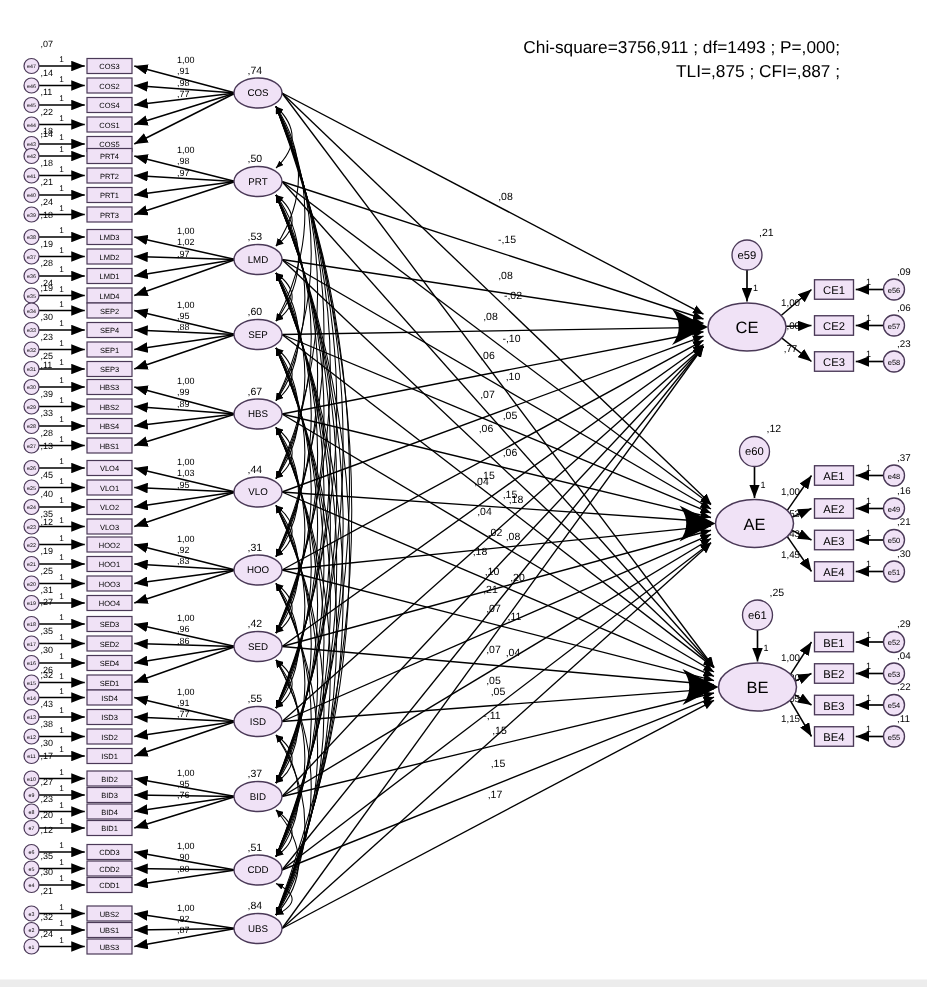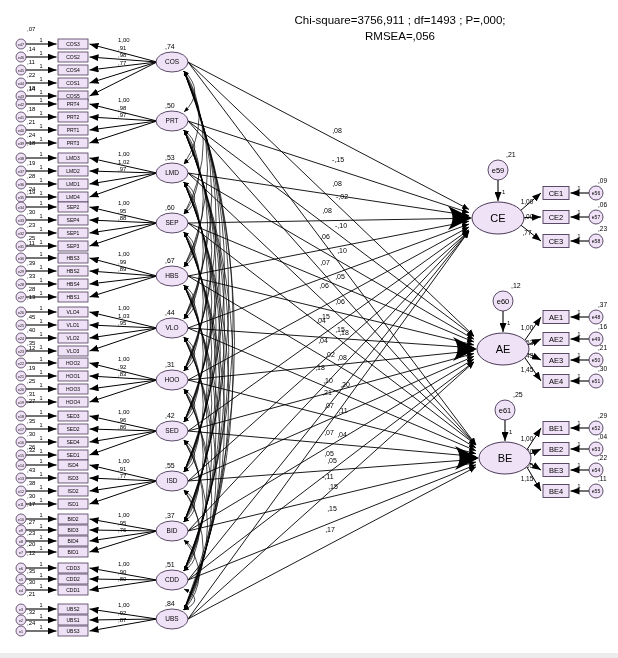--- a/index.html
+++ b/index.html
@@ -1,31 +1,31 @@
 <!DOCTYPE html>
 <html><head>
 <meta charset="utf-8">
 <style>
   html,body{margin:0;padding:0;background:#fff;}
   #stage{position:relative;width:618px;height:658px;background:#ffffff;overflow:hidden;
          font-family:"Liberation Sans", sans-serif;}
-  #fit-stats{position:absolute;left:240px;top:12px;width:320px;text-align:center;
+  #fit-stats{position:absolute;left:240px;top:24px;width:320px;text-align:right;
              font-size:11.5px;line-height:1.4;color:#000;}
   #fit-stats span{display:block;}
   svg{position:absolute;left:0;top:0;}
   svg text{font-family:"Liberation Sans", sans-serif;fill:#000;}
   #bottom-edge{position:absolute;left:0;bottom:0;width:618px;height:5px;background:#ececec;}
 </style>
 </head>
 <body>
 
 <div id="stage">
   <div id="fit-stats">
     <span>Chi-square=3756,911 ; df=1493 ; P=,000;</span>
-    <span>RMSEA=,056</span>
+    <span>TLI=,875 ; CFI=,887 ;</span>
   </div>
   <div id="svg-holder">
       <svg width="618" height="658" viewBox="0 0 618 658">
         <defs>
           <marker id="mBig" markerWidth="9" markerHeight="7" refX="9" refY="3.5" orient="auto-start-reverse" markerUnits="userSpaceOnUse">
             <path d="M0,0 L9,3.5 L0,7 Z" fill="#000000"></path>
           </marker>
           <marker id="mMid" markerWidth="7" markerHeight="6" refX="7" refY="3" orient="auto-start-reverse" markerUnits="userSpaceOnUse">
             <path d="M0,0 L7,3 L0,6 Z" fill="#000000"></path>
           </marker>

